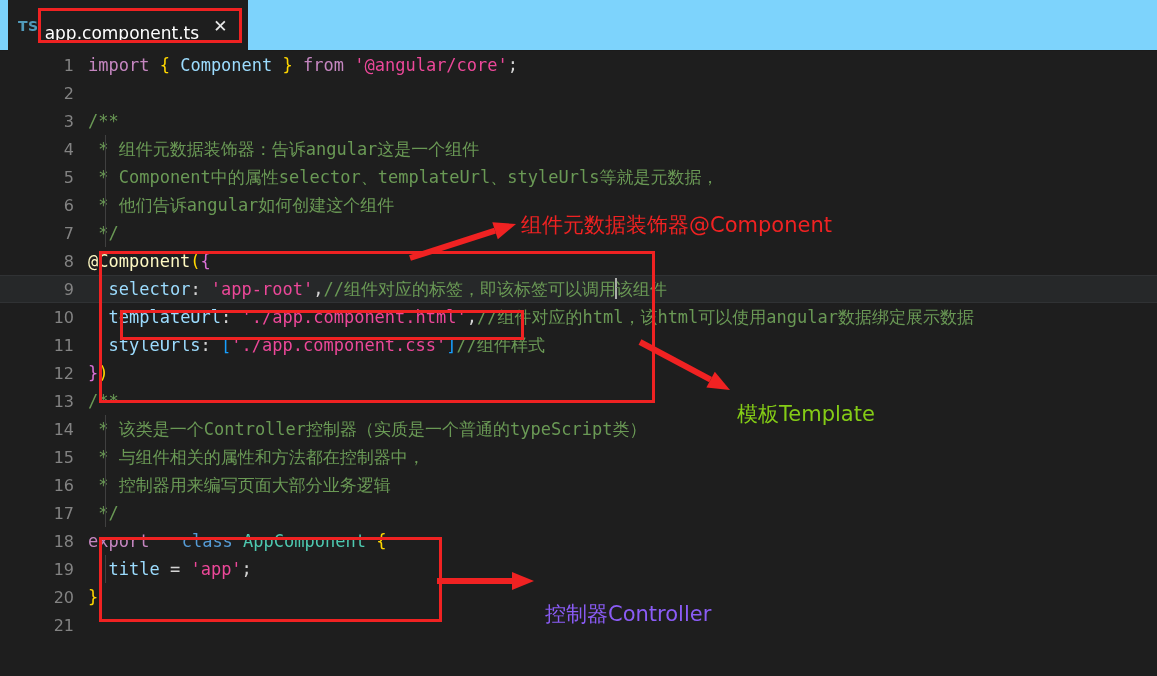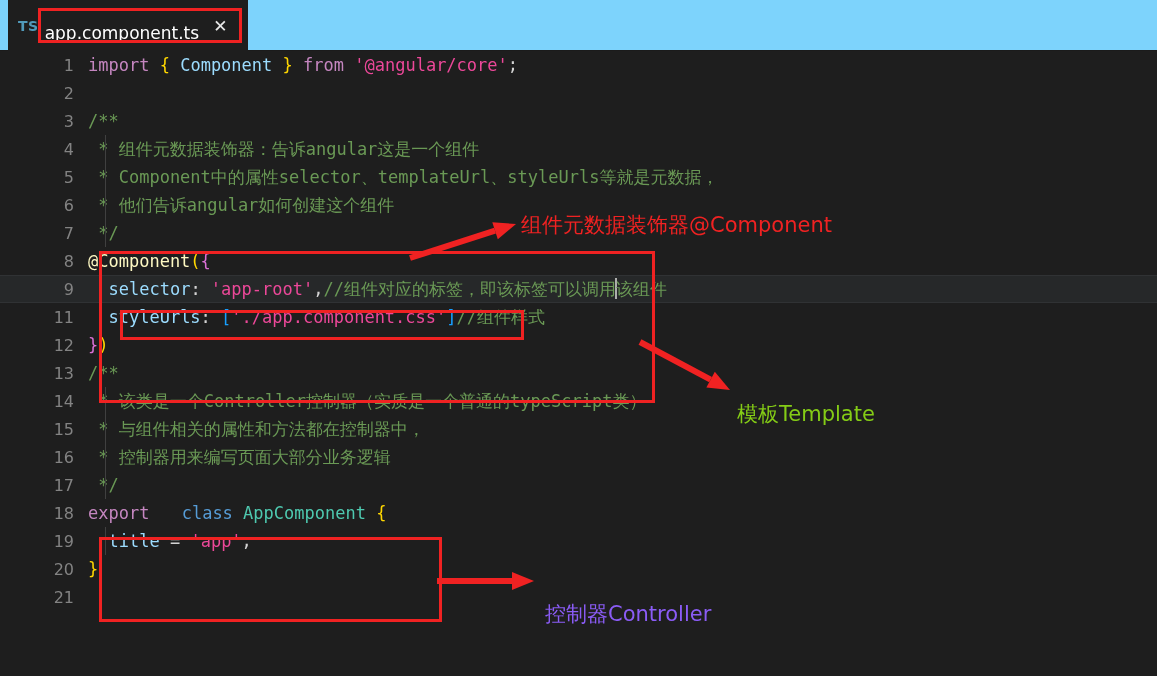--- a/index.html
+++ b/index.html
@@ -153,20 +153,21 @@
   <div class="code-area" id="code-area">
       <div class="line"><div class="gutter">1</div><div class="code"><span class="kw">import</span><span class="plain"> </span><span class="brace">{</span><span class="plain"> </span><span class="ident">Component</span><span class="plain"> </span><span class="brace">}</span><span class="plain"> </span><span class="kw">from</span><span class="plain"> </span><span class="str">'@angular/core'</span><span class="punc">;</span></div></div>
       <div class="line"><div class="gutter">2</div><div class="code"></div></div>
       <div class="line"><div class="gutter">3</div><div class="code"><span class="cmt">/**</span></div></div>
       <div class="line"><div class="gutter">4</div><div class="guide"></div><div class="code"><span class="cmt"> * 组件元数据装饰器：告诉angular这是一个组件</span></div></div>
       <div class="line"><div class="gutter">5</div><div class="guide"></div><div class="code"><span class="cmt"> * Component中的属性selector、templateUrl、styleUrls等就是元数据，</span></div></div>
       <div class="line"><div class="gutter">6</div><div class="guide"></div><div class="code"><span class="cmt"> * 他们告诉angular如何创建这个组件</span></div></div>
       <div class="line"><div class="gutter">7</div><div class="guide"></div><div class="code"><span class="cmt"> */</span></div></div>
       <div class="line"><div class="gutter">8</div><div class="code"><span class="deco">@Component</span><span class="brace">(</span><span class="brace2">{</span></div></div>
       <div class="line highlight"><div class="gutter">9</div><div class="code"><span class="plain">  </span><span class="ident">selector</span><span class="punc">: </span><span class="str">'app-root'</span><span class="punc">,</span><span class="cmt">//组件对应的标签，即该标签可以调用</span><span class="cursor"></span><span class="cmt">该组件</span></div></div>
+      <div class="line"><div class="gutter">10</div><div class="code"><span class="plain">  </span><span class="ident">templateUrl</span><span class="punc">: </span><span class="str">'./app.component.html'</span><span class="punc">,</span><span class="cmt">//组件对应的html，该html可以使用angular数据绑定展示数据</span></div></div>
       <div class="line"><div class="gutter">11</div><div class="code"><span class="plain">  </span><span class="ident">styleUrls</span><span class="punc">: </span><span class="brace3">[</span><span class="str">'./app.component.css'</span><span class="brace3">]</span><span class="cmt">//组件样式</span></div></div>
       <div class="line"><div class="gutter">12</div><div class="code"><span class="brace2">}</span><span class="brace">)</span></div></div>
       <div class="line"><div class="gutter">13</div><div class="code"><span class="cmt">/**</span></div></div>
       <div class="line"><div class="gutter">14</div><div class="guide"></div><div class="code"><span class="cmt"> * 该类是一个Controller控制器（实质是一个普通的typeScript类）</span></div></div>
       <div class="line"><div class="gutter">15</div><div class="guide"></div><div class="code"><span class="cmt"> * 与组件相关的属性和方法都在控制器中，</span></div></div>
       <div class="line"><div class="gutter">16</div><div class="guide"></div><div class="code"><span class="cmt"> * 控制器用来编写页面大部分业务逻辑</span></div></div>
       <div class="line"><div class="gutter">17</div><div class="guide"></div><div class="code"><span class="cmt"> */</span></div></div>
       <div class="line"><div class="gutter">18</div><div class="code"><span class="kw">export</span><span class="plain"> </span><span class="kw2">class</span><span class="plain"> </span><span class="type">AppComponent</span><span class="plain"> </span><span class="brace">{</span></div></div>
       <div class="line"><div class="gutter">19</div><div class="guide"></div><div class="code"><span class="plain">  </span><span class="ident">title</span><span class="plain"> </span><span class="punc">=</span><span class="plain"> </span><span class="str">'app'</span><span class="punc">;</span></div></div>
       <div class="line"><div class="gutter">20</div><div class="code"><span class="brace">}</span></div></div>

